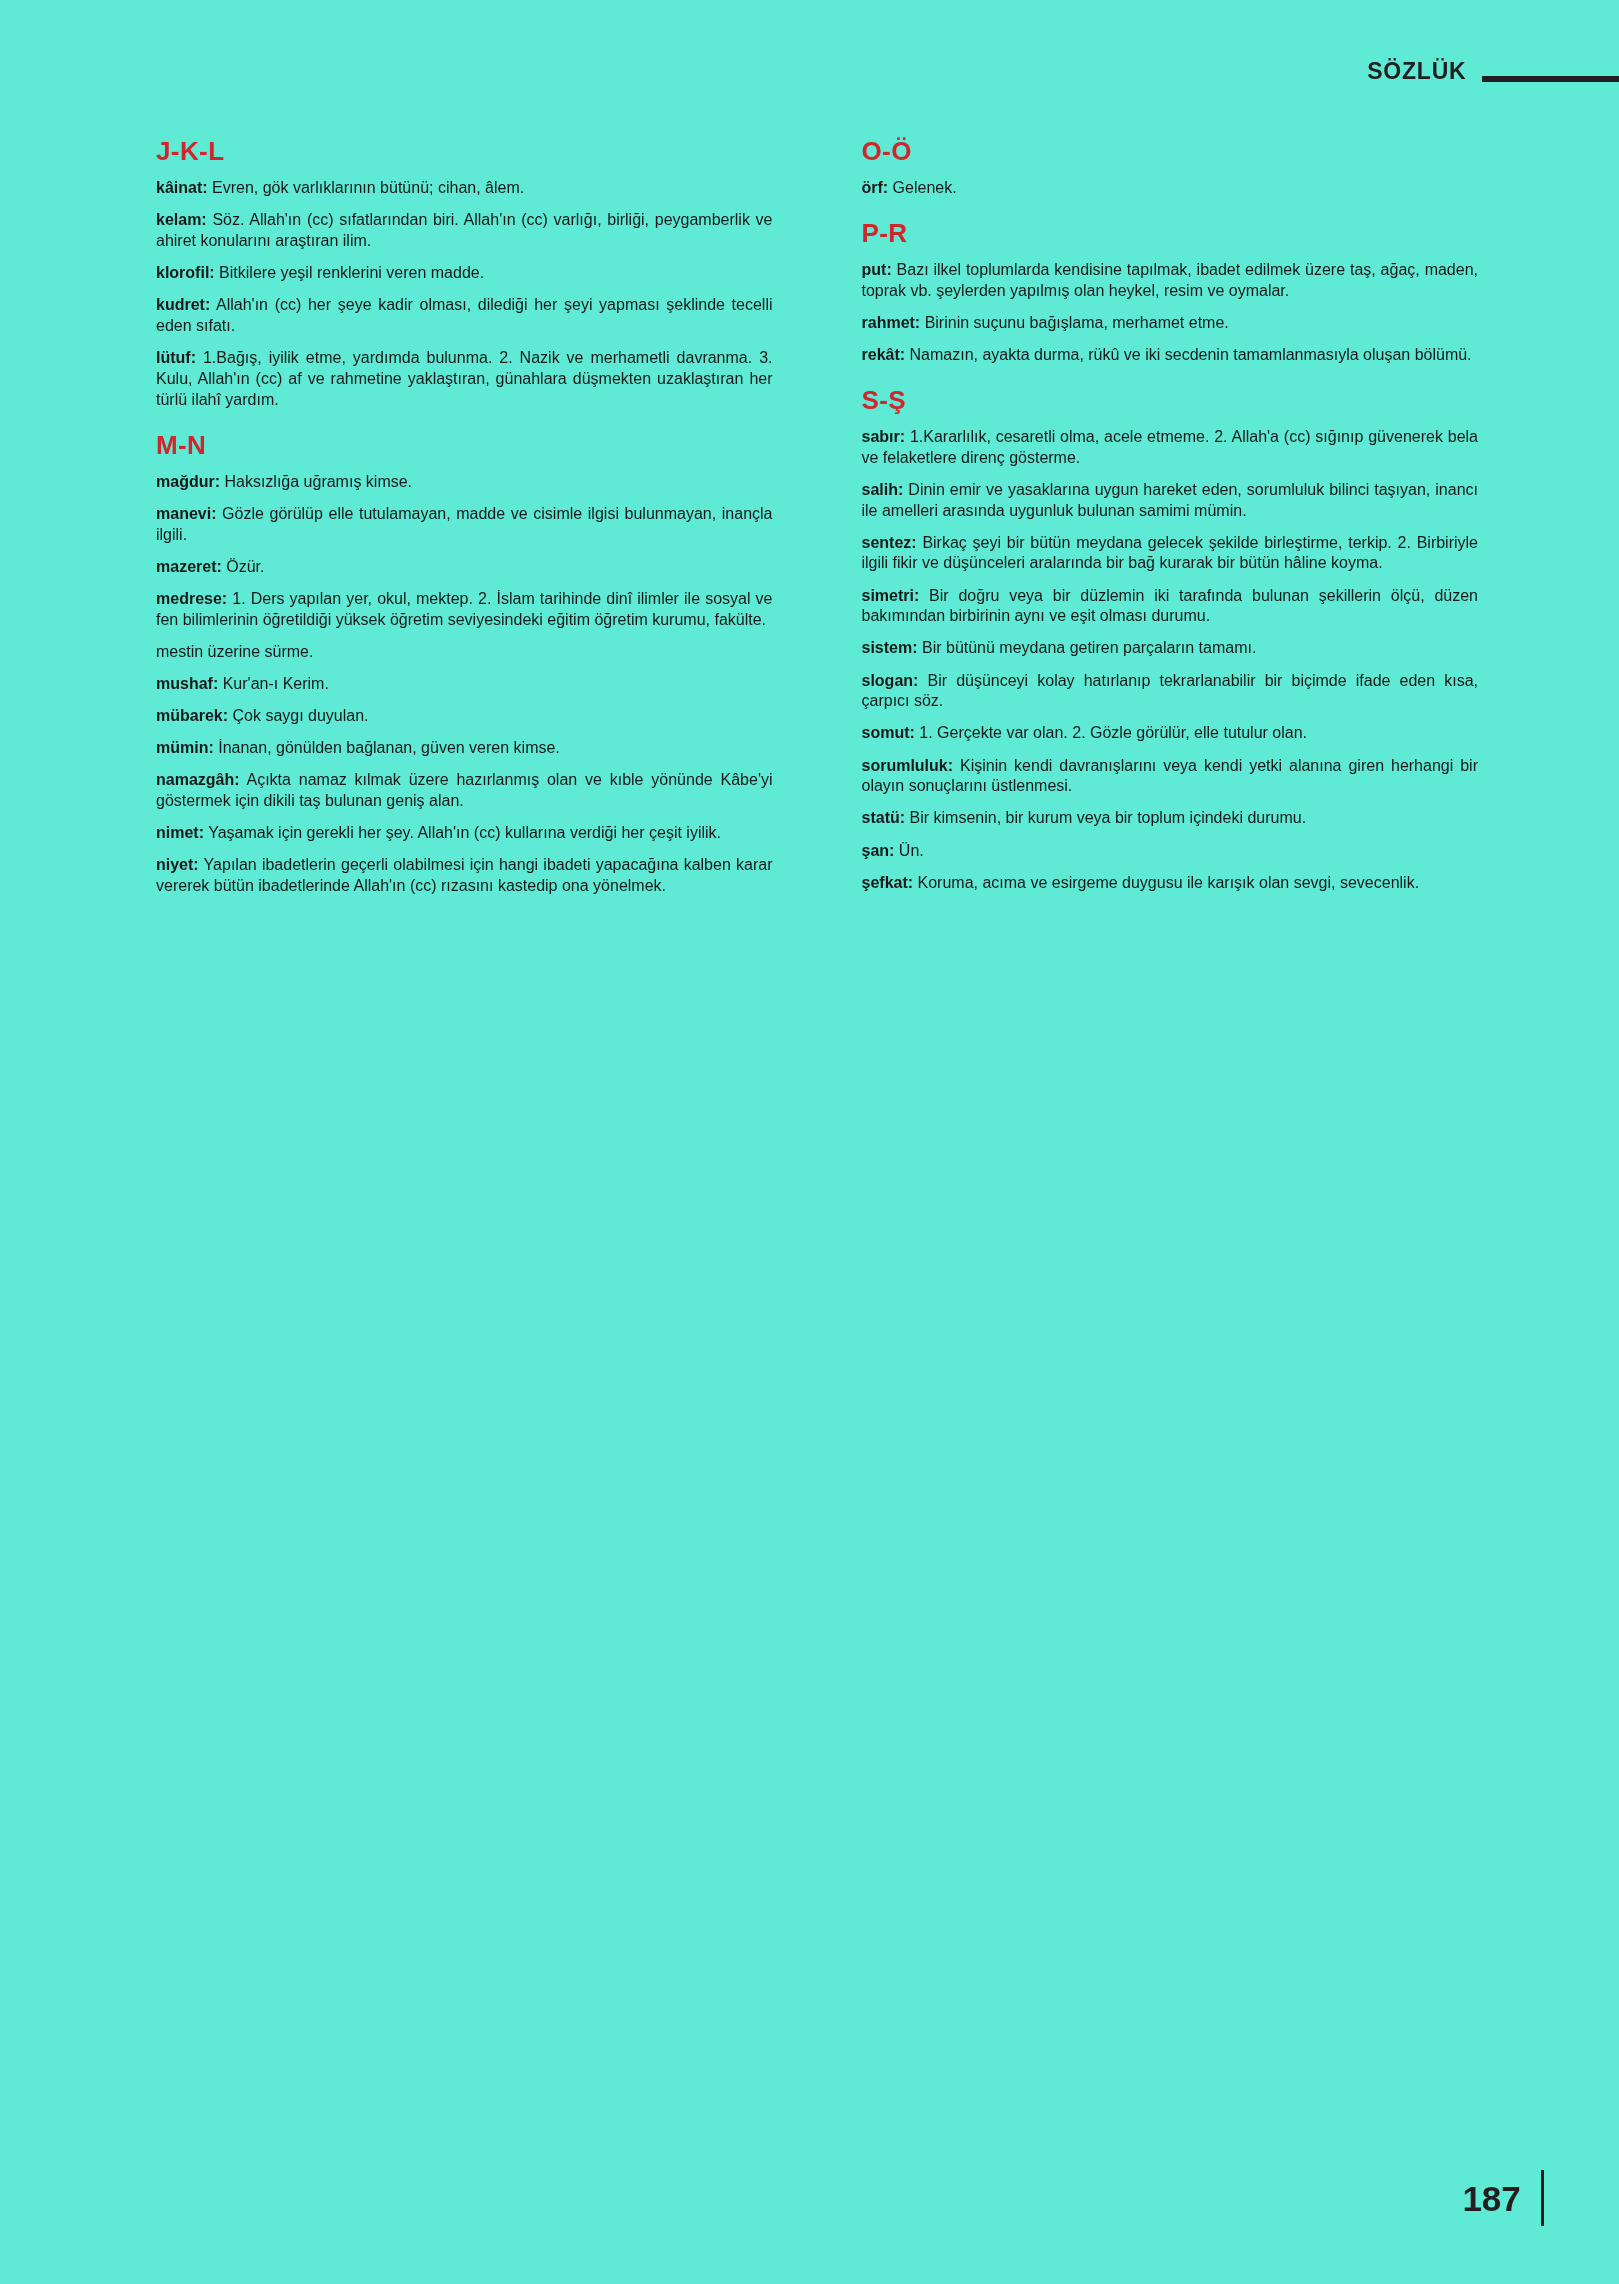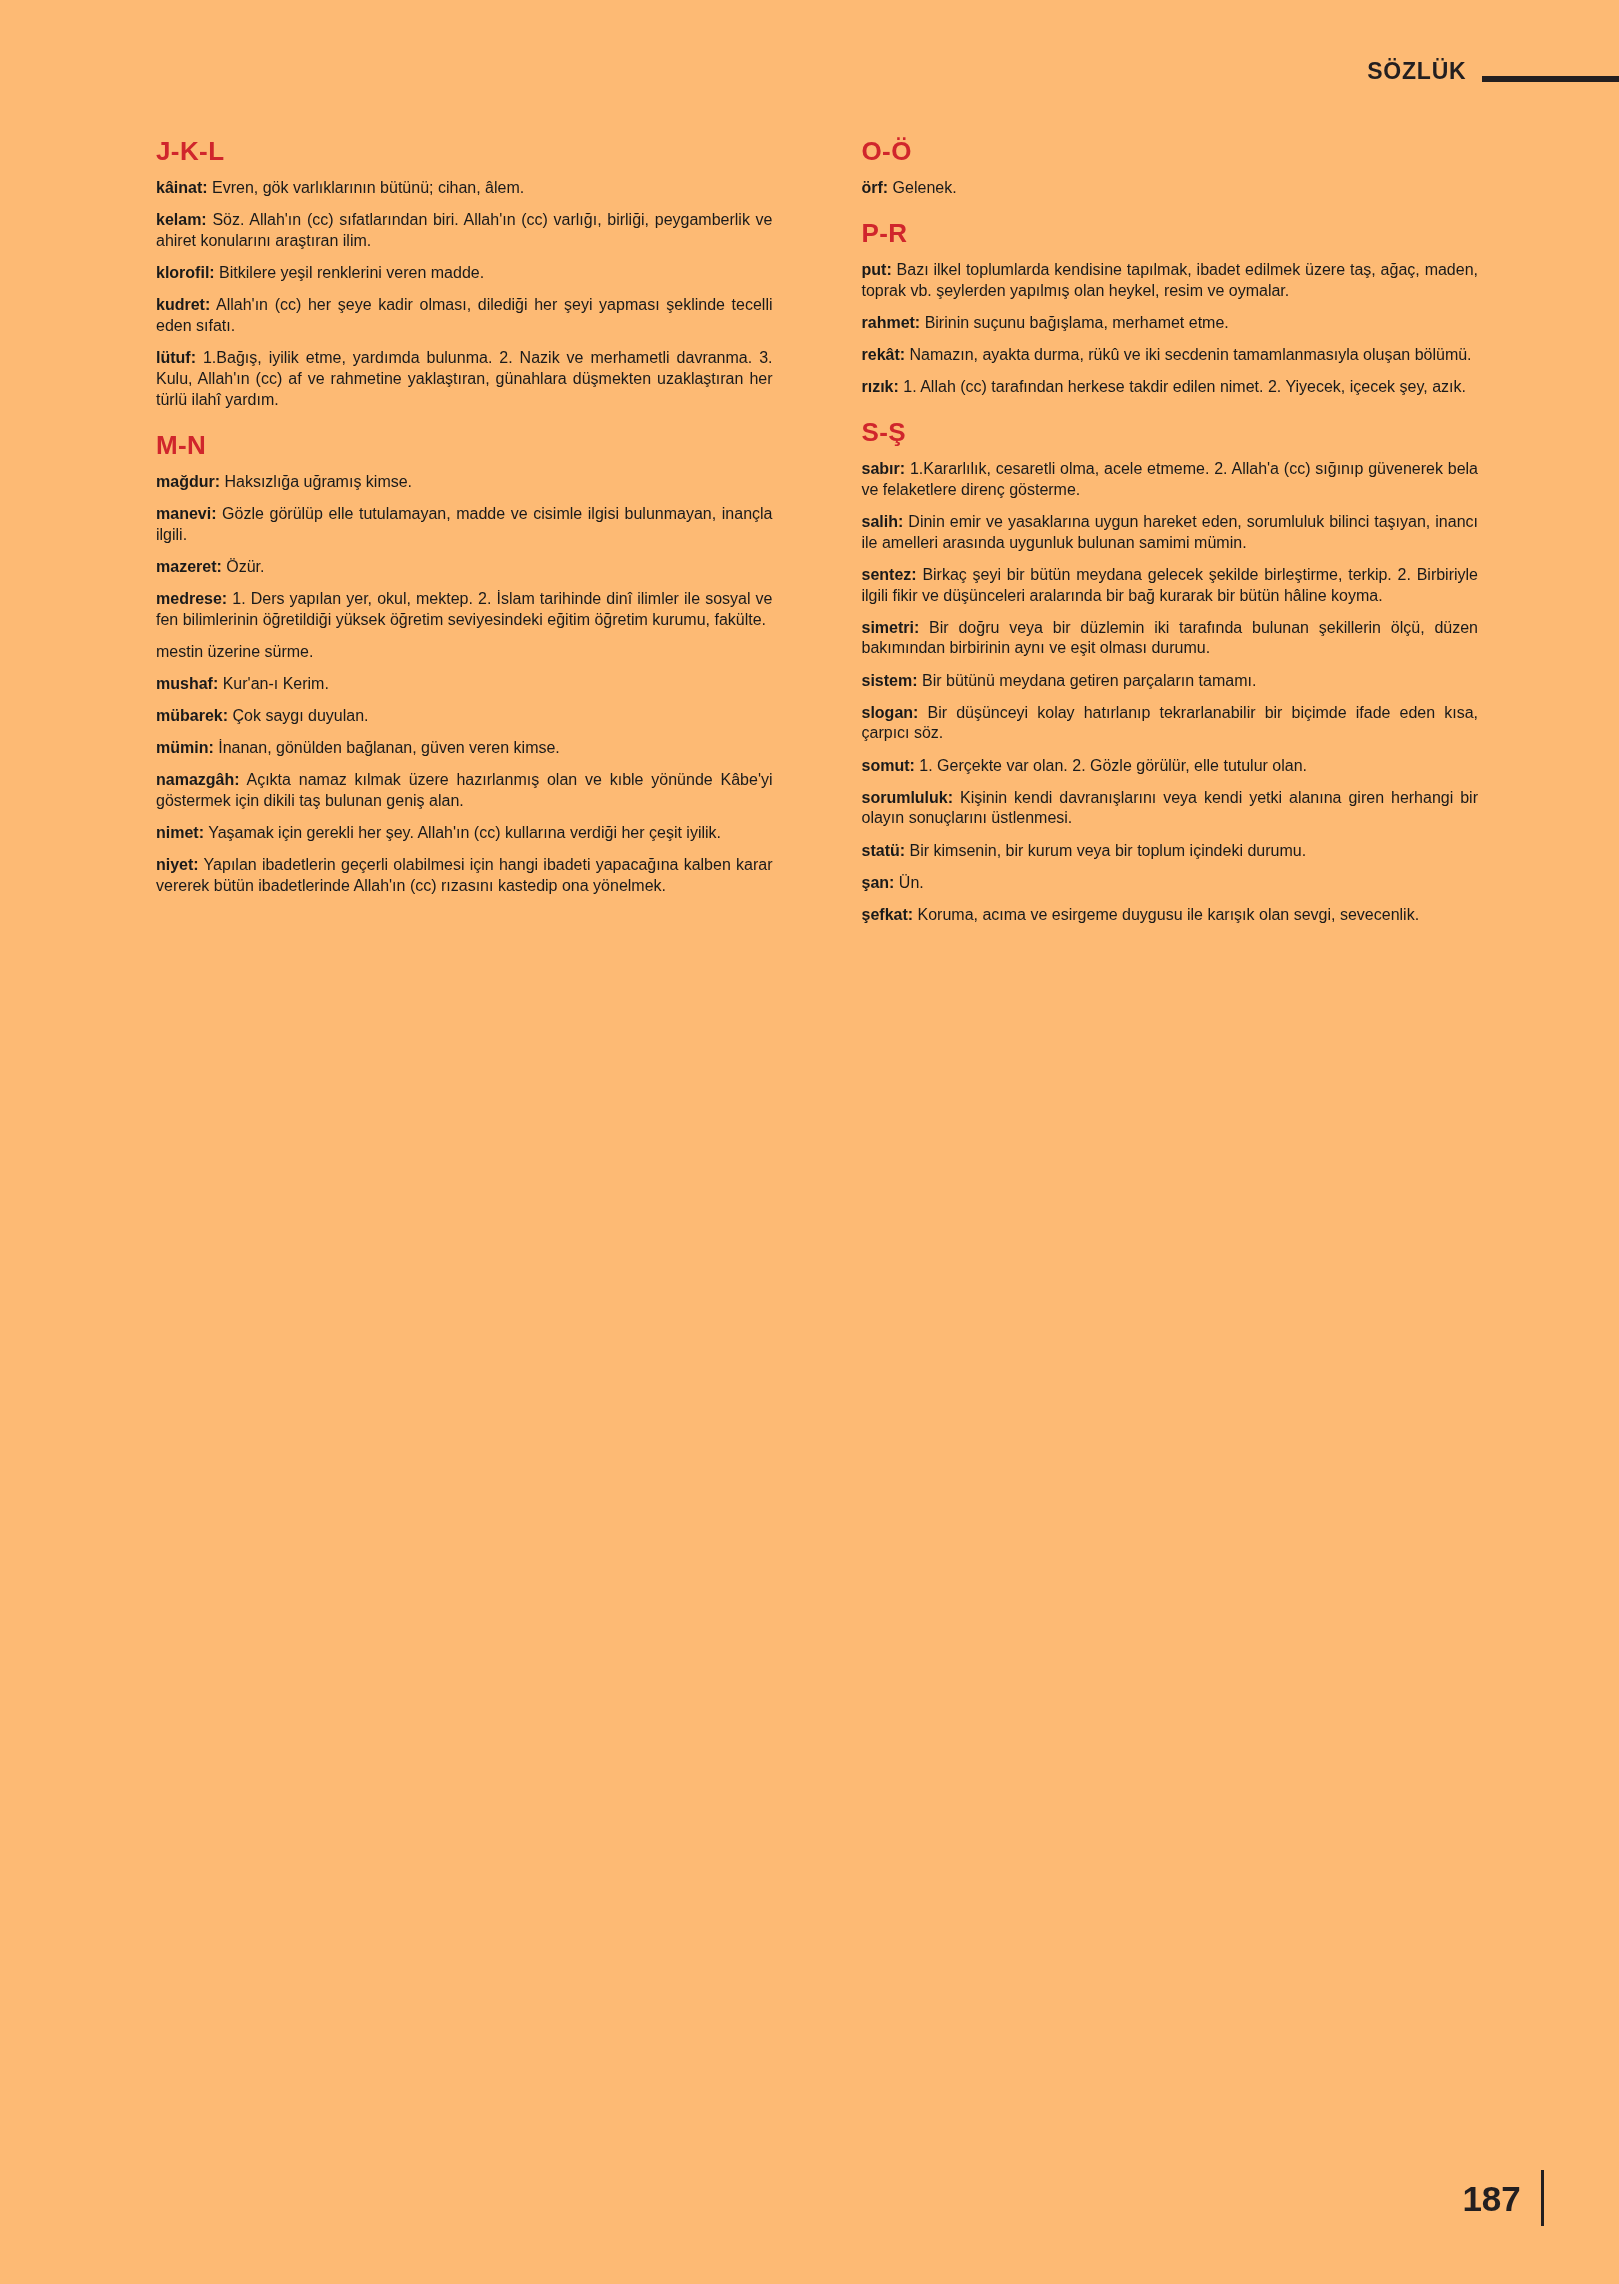--- a/index.html
+++ b/index.html
@@ -7,21 +7,21 @@
     padding: 0;
     background: #ffffff;
   }
   body {
     font-family: "Liberation Sans", sans-serif;
   }
   .page {
     position: relative;
     width: 1620px;
     height: 2284px;
-    background: #fdba74;
+    background: #5eead4;
     box-sizing: border-box;
     overflow: hidden;
   }
 
   
   .runhead {
     position: absolute;
     top: 52px;
     right: 0;
     left: 0;
@@ -139,21 +139,20 @@
         <p class="entry"><span class="term">nimet:</span><span class="def"> Yaşamak için gerekli her şey. Allah'ın (cc) kullarına verdiği her çeşit iyilik.</span></p>
         <p class="entry"><span class="term">niyet:</span><span class="def"> Yapılan ibadetlerin geçerli olabilmesi için hangi ibadeti yapacağına kalben karar vererek bütün ibadetlerinde Allah'ın (cc) rızasını kastedip ona yönelmek.</span></p>
       </div>
     <div class="col" id="col-right">
         <div class="section-head">O-Ö</div>
         <p class="entry"><span class="term">örf:</span><span class="def"> Gelenek.</span></p>
         <div class="section-head spaced-top">P-R</div>
         <p class="entry"><span class="term">put:</span><span class="def"> Bazı ilkel toplumlarda kendisine tapılmak, ibadet edilmek üzere taş, ağaç, maden, toprak vb. şeylerden yapılmış olan heykel, resim ve oymalar.</span></p>
         <p class="entry"><span class="term">rahmet:</span><span class="def"> Birinin suçunu bağışlama, merhamet etme.</span></p>
         <p class="entry"><span class="term">rekât:</span><span class="def"> Namazın, ayakta durma, rükû ve iki secdenin tamamlanmasıyla oluşan bölümü.</span></p>
-        <p class="entry"><span class="term">rızık:</span><span class="def"> 1. Allah (cc) tarafından herkese takdir edilen nimet. 2. Yiyecek, içecek şey, azık.</span></p>
         <div class="section-head spaced-top">S-Ş</div>
         <p class="entry"><span class="term">sabır:</span><span class="def"> 1.Kararlılık, cesaretli olma, acele etmeme. 2. Allah'a (cc) sığınıp güvenerek bela ve felaketlere direnç gösterme.</span></p>
         <p class="entry"><span class="term">salih:</span><span class="def"> Dinin emir ve yasaklarına uygun hareket eden, sorumluluk bilinci taşıyan, inancı ile amelleri arasında uygunluk bulunan samimi mümin.</span></p>
         <p class="entry"><span class="term">sentez:</span><span class="def"> Birkaç şeyi bir bütün meydana gelecek şekilde birleştirme, terkip. 2. Birbiriyle ilgili fikir ve düşünceleri aralarında bir bağ kurarak bir bütün hâline koyma.</span></p>
         <p class="entry"><span class="term">simetri:</span><span class="def"> Bir doğru veya bir düzlemin iki tarafında bulunan şekillerin ölçü, düzen bakımından birbirinin aynı ve eşit olması durumu.</span></p>
         <p class="entry"><span class="term">sistem:</span><span class="def"> Bir bütünü meydana getiren parçaların tamamı.</span></p>
         <p class="entry"><span class="term">slogan:</span><span class="def"> Bir düşünceyi kolay hatırlanıp tekrarlanabilir bir biçimde ifade eden kısa, çarpıcı söz.</span></p>
         <p class="entry"><span class="term">somut:</span><span class="def"> 1. Gerçekte var olan. 2. Gözle görülür, elle tutulur olan.</span></p>
         <p class="entry"><span class="term">sorumluluk:</span><span class="def"> Kişinin kendi davranışlarını veya kendi yetki alanına giren herhangi bir olayın sonuçlarını üstlenmesi.</span></p>
         <p class="entry"><span class="term">statü:</span><span class="def"> Bir kimsenin, bir kurum veya bir toplum içindeki durumu.</span></p>

